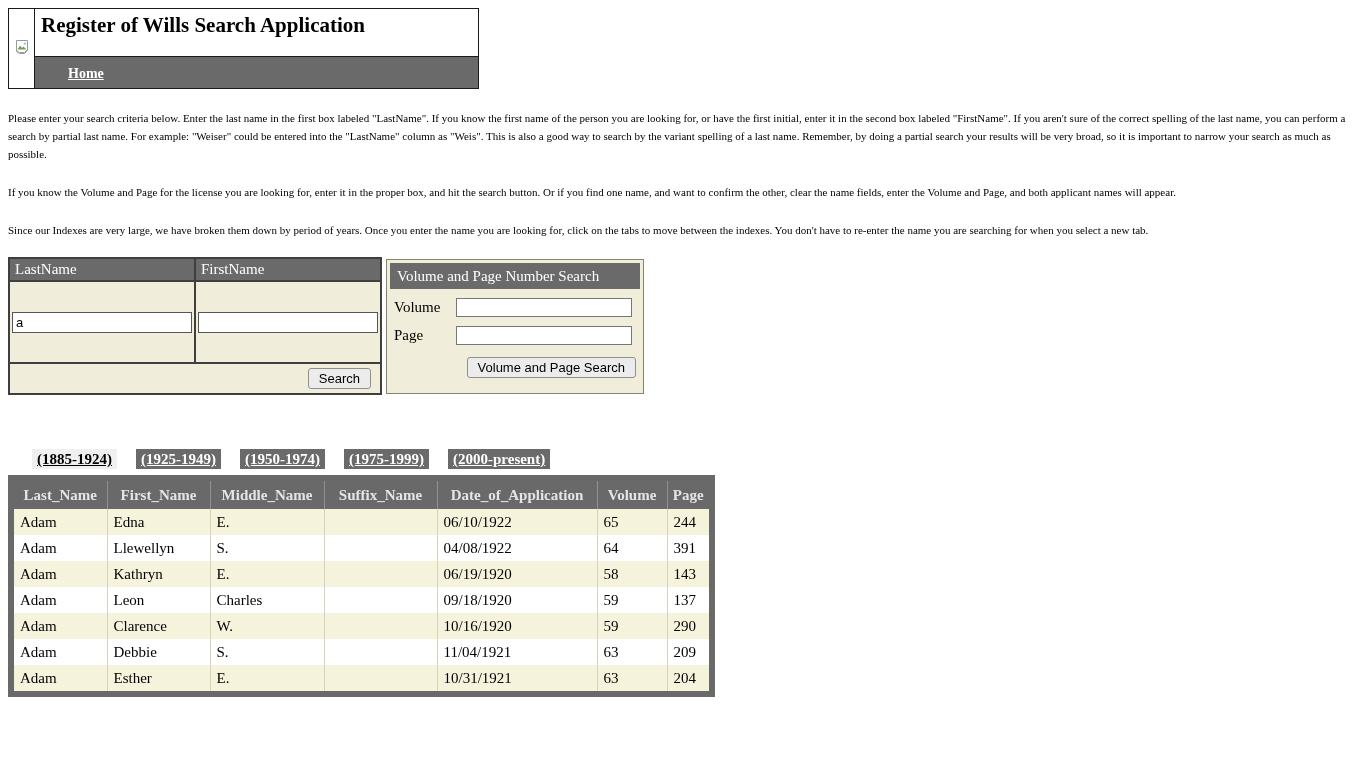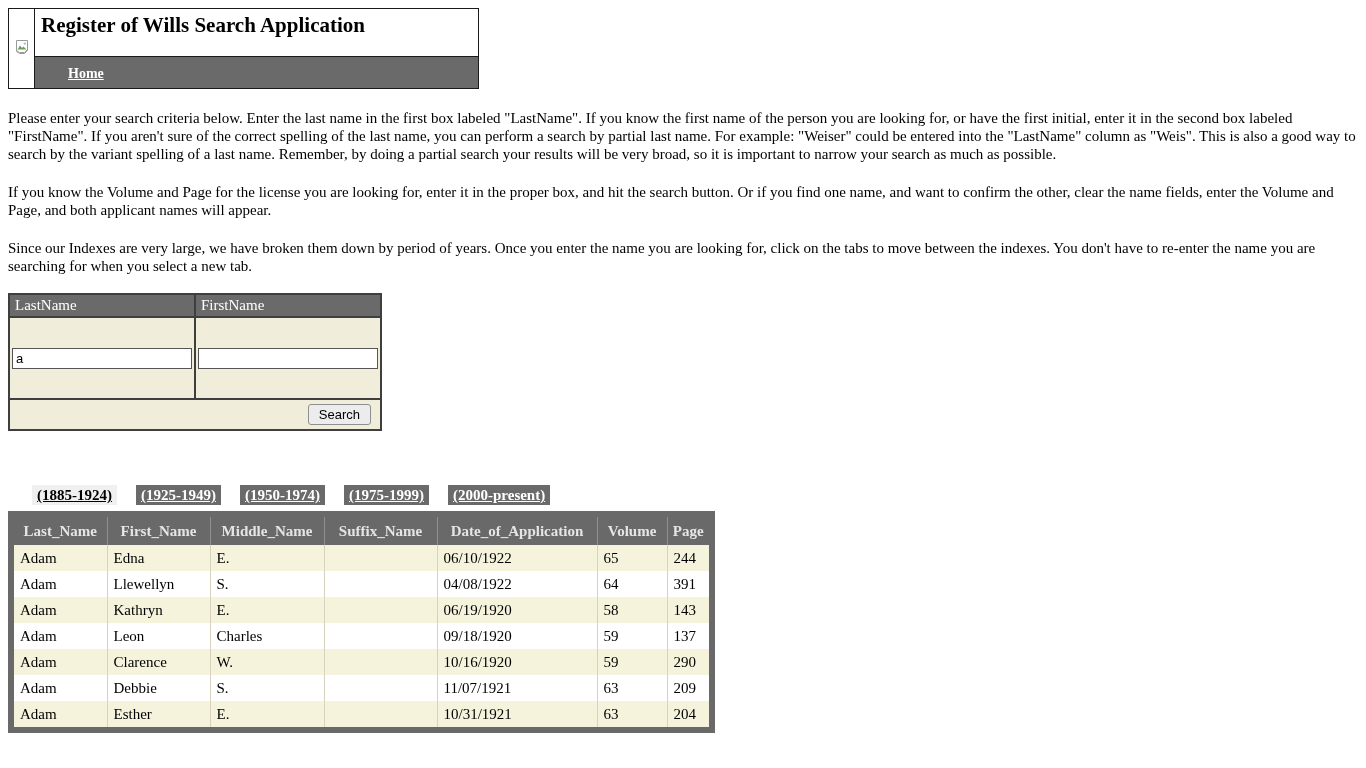--- a/index.html
+++ b/index.html
@@ -58,21 +58,21 @@
     cursor: pointer;
   }
 
   
   .section-heading {
     font-size: 17px;
     font-weight: bold;
     margin: 25px 0 0 0;
   }
   .intro-para {
-    font-size: 15px;
+    font-size: 11px;
     line-height: 18px;
     margin: 20px 0 0 0;
   }
 
   
   .forms-row {
     display: flex;
     align-items: center;
     margin-top: 18px;
   }
@@ -267,20 +267,34 @@
           </td>
         </tr>
         <tr class="nf-foot">
           <td colspan="2">
             <button class="std-button">Search</button>
           </td>
         </tr>
       </tbody>
     </table>
 
+    <div class="vp-panel">
+      <div class="vp-head">Volume and Page Number Search</div>
+      <div class="vp-row">
+        <span class="vp-label">Volume</span>
+        <input class="vp-input" type="text" value="" style="">
+      </div>
+      <div class="vp-row">
+        <span class="vp-label">Page</span>
+        <input class="vp-input" type="text" value="" style="">
+      </div>
+      <div class="vp-btnrow">
+        <button class="std-button">Volume and Page Search</button>
+      </div>
+    </div>
 
   </div>
 
   <div class="tabs"><a href="#" class="tab active">(1885-1924)</a><a href="#" class="tab inactive">(1925-1949)</a><a href="#" class="tab inactive">(1950-1974)</a><a href="#" class="tab inactive">(1975-1999)</a><a href="#" class="tab inactive">(2000-present)</a></div>
 
   <table class="results">
     <colgroup>
         <col style="width: 96px;">
         <col style="width: 103px;">
         <col style="width: 114px;">
@@ -344,21 +358,21 @@
           <td></td>
           <td>10/16/1920</td>
           <td>59</td>
           <td>290</td>
         </tr>
         <tr>
           <td>Adam</td>
           <td>Debbie</td>
           <td>S.</td>
           <td></td>
-          <td>11/07/1921</td>
+          <td>11/04/1921</td>
           <td>63</td>
           <td>209</td>
         </tr>
         <tr>
           <td>Adam</td>
           <td>Esther</td>
           <td>E.</td>
           <td></td>
           <td>10/31/1921</td>
           <td>63</td>

